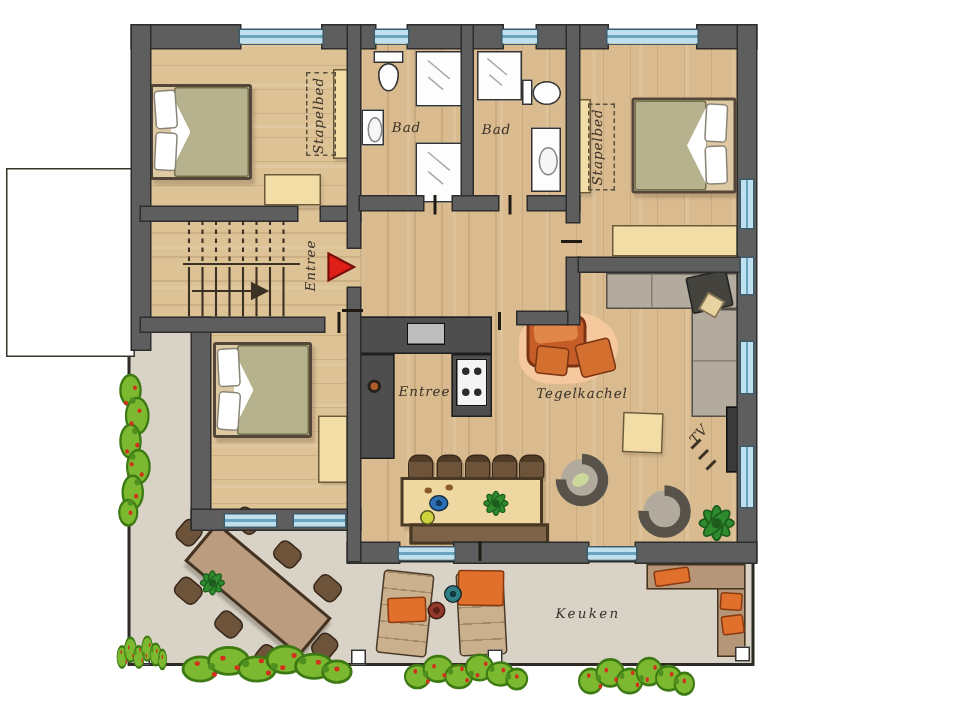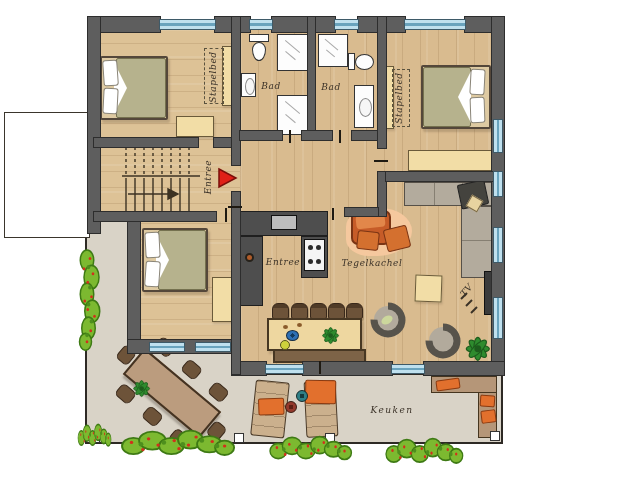--- a/index.html
+++ b/index.html
@@ -315,17 +315,17 @@
       <line x1="471" y1="313" x2="477" y2="307"></line>
     </g>
   </svg>
 
   <div class="lbl lblv" style="left:186px;top:71px;width:56px;height:12px;">Stapelbed</div>
   <div class="lbl lblv" style="left:372px;top:92px;width:56px;height:12px;">Stapelbed</div>
   <div class="lbl" style="left:251px;top:81px;width:40px;">Bad</div>
   <div class="lbl" style="left:311px;top:82px;width:40px;">Bad</div>
   <div class="lbl lblv" style="left:185px;top:171px;width:48px;height:12px;">Entree</div>
   <div class="lbl" style="left:258px;top:257px;width:50px;">Entree</div>
-  <div class="lbl" style="left:332px;top:258px;width:80px;">Tegelkachel</div>
+  <div class="lbl" style="left:348px;top:258px;width:80px;">Tegelkachel</div>
   <div class="lbl" style="left:455px;top:285px;width:24px;transform:rotate(-50deg);">TV</div>
   <div class="lbl" style="left:362px;top:405px;width:60px;letter-spacing:1.5px;">Keuken</div>
 
 </div>
 
 </body></html>

